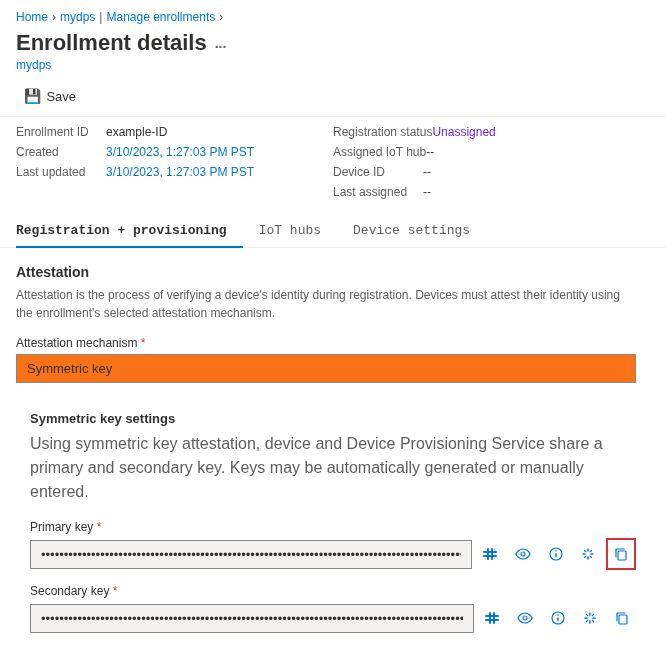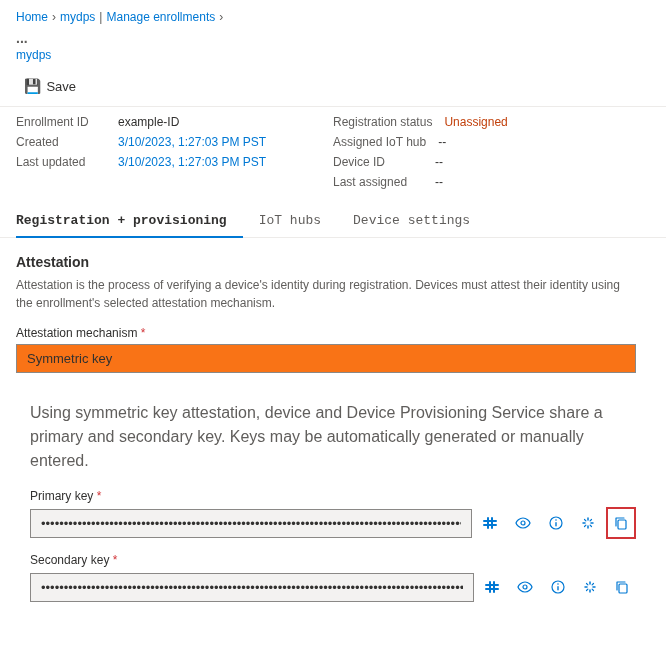--- a/index.html
+++ b/index.html
@@ -63,34 +63,33 @@
       padding: 8px 16px 12px 16px;
       gap: 0;
     }
     .details-left, .details-right {
       display: flex;
       flex-direction: column;
       gap: 6px;
     }
     .detail-row {
       display: flex;
-      gap: 12px;
       align-items: baseline;
     }
     .detail-label {
       color: #605e5c;
       font-size: 12px;
       min-width: 90px;
     }
     .detail-value {
       color: #323130;
       font-size: 12px;
     }
     .detail-value.blue { color: #0078d4; }
-    .detail-value.unassigned { color: #c2410c; }
+    .detail-value.unassigned { color: #6d28d9; }
     .tabs-container {
       display: flex;
       border-bottom: 1px solid #edebe9;
       padding: 0 16px;
       margin-top: 4px;
       font-family: Liberation Mono, monospace;
     }
     .tab {
       padding: 8px 16px;
       font-size: 13px;
@@ -203,20 +202,21 @@
   <a>Home</a>
   <span>›</span>
   <a>mydps</a>
   <span>|</span>
   <a>Manage enrollments</a>
   <span>›</span>
 </div>
 
 <div class="page-header">
   <div class="page-title">
+    <span>Enrollment details</span>
     <span class="ellipsis">...</span>
   </div>
   <div class="page-subtitle">mydps</div>
 </div>
 
 <div class="toolbar">
   <button class="save-button">
     <span class="save-icon">💾</span>
     <span>Save</span>
   </button>
@@ -273,20 +273,21 @@
       <div class="field-label">
         <span>Attestation mechanism</span>
         <span class="required">*</span>
       </div>
       <select class="select-field">
         <option>Symmetric key</option>
       </select>
     </div>
 
     <div class="subsection">
+      <div class="subsection-title">Symmetric key settings</div>
       <div class="subsection-desc">Using symmetric key attestation, device and Device Provisioning Service share a primary and secondary key. Keys may be automatically generated or manually entered.</div>
 
       <div class="key-field-container">
         <div class="field-label">
           <span>Primary key</span>
           <span class="required">*</span>
         </div>
         <div class="key-input-row">
           <input type="password" class="key-input" value="••••••••••••••••••••••••••••••••••••••••••••••••••••••••••••••••••••••••••••••••••••••••••••••••••••••••" style="">
           <button class="key-icon-btn" title="Show/hide">

